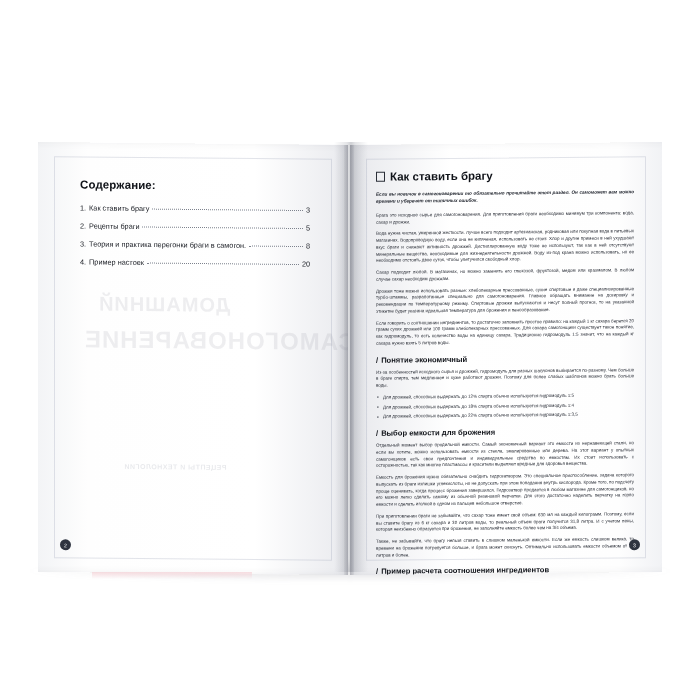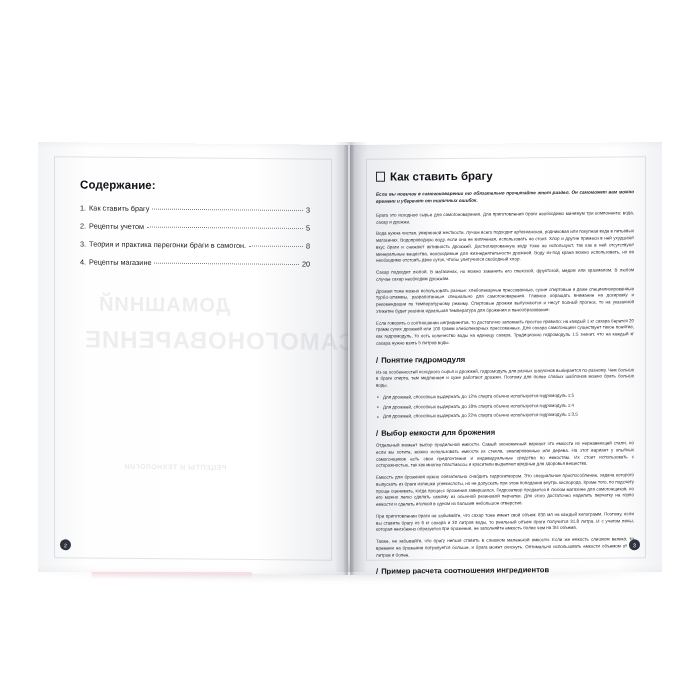--- a/index.html
+++ b/index.html
@@ -262,35 +262,35 @@
 
         <div class="toc-row">
           <span class="toc-num">1.</span>
           <span class="toc-label">Как ставить брагу</span>
           <span class="toc-dots"></span>
           <span class="toc-page">3</span>
         </div>
 
         <div class="toc-row">
           <span class="toc-num">2.</span>
-          <span class="toc-label">Рецепты учетом</span>
+          <span class="toc-label">Рецепты браги</span>
           <span class="toc-dots"></span>
           <span class="toc-page">5</span>
         </div>
 
         <div class="toc-row">
           <span class="toc-num">3.</span>
           <span class="toc-label">Теория и практика перегонки браги в самогон.</span>
           <span class="toc-dots"></span>
           <span class="toc-page">8</span>
         </div>
 
         <div class="toc-row">
           <span class="toc-num">4.</span>
-          <span class="toc-label">Рецепты магазине</span>
+          <span class="toc-label">Пример настоек</span>
           <span class="toc-dots"></span>
           <span class="toc-page">20</span>
         </div>
       </div>
 
       <div class="folio folio-left">2</div>
     </div>
 
     <div class="page page-right">
       <div class="page-frame"></div>
@@ -304,21 +304,21 @@
 
         <div class="rp-intro">Если вы новичок в самогоноварении  то обязательно прочитайте этот раздел. Он самоможет вам можно времени и уберечет от типичных ошибок.</div>
 
         <div class="rp-p">Брага  это исходное сырье для самогоноварения. Для приготовления браги необходимо минимум три компонента: вода, сахар и дрожжи.</div>
         <div class="rp-p">Вода нужна чистая, умеренной жесткости. Лучше всего подходит артезианская, родниковая или покупная вода в питьевых магазинах. Водопроводную воду, если она не кипяченая, использовать не стоит. Хлор и другие примеси в ней ухудшают вкус браги и снижают активность дрожжей. Дистиллированную воду тоже не используют, так как в ней отсутствуют минеральные вещества, необходимые для жизнедеятельности дрожжей. Воду из-под крана можно использовать, но ее необходимо отстоять двое суток, чтобы улетучился свободный хлор.</div>
         <div class="rp-p">Сахар подходит любой. В магазинах, но можно заменить его глюкозой, фруктозой, медом или крахмалом. В любом случае сахар необходим дрожжам.</div>
         <div class="rp-p">Дрожжи тоже можно использовать разные: хлебопекарные прессованные, сухие спиртовые и даже специализированные турбо-штаммы, разработанные специально для самогоноварения. Главное  обращать внимание на дозировку и рекомендации по температурному режиму. Спиртовые дрожжи выпускаются и несут полный прогноз, то на указанной этикетке будет указана идеальная температура для брожения и пенообразование.</div>
         <div class="rp-p">Если говорить о соотношении ингредиентов, то достаточно запомнить простое правило: на каждый 1 кг сахара берется 20 грамм сухих дрожжей или 100 грамм хлебопекарных прессованных. Для сахара самогонщики существует такое понятие, как гидромодуль, то есть количество воды на единицу сахара. Традиционно гидромодуль 1:5 значит, что на каждый кг сахара нужно взять 5 литров воды.</div>
 
         <div class="rp-h">
-          <span class="slash">/</span><span>Понятие гидромодуля</span>
+          <span class="slash">/</span><span>Понятие экономичный</span>
         </div>
         <div class="rp-p">Из-за особенностей исходного сырья и дрожжей, гидромодуль для разных шаблонов выбирается по-разному. Чем больше в браге спирта, тем медленнее и хуже работают дрожжи. Поэтому для более слабых шаблонов можно брать больше воды.</div>
         <div class="rp-li">Для дрожжей, способных выдержать до 12% спирта обычно используется гидромодуль 1:5</div>
         <div class="rp-li">Для дрожжей, способных выдержать до 18% спирта обычно используется гидромодуль 1:4</div>
         <div class="rp-li">Для дрожжей, способных выдержать до 22% спирта обычно используется гидромодуль 1:3,5</div>
 
         <div class="rp-h">
           <span class="slash">/</span><span>Выбор емкости для брожения</span>
         </div>
         <div class="rp-p">Отдельный момент  выбор бродильной емкости. Самый экономичный вариант  это емкости из нержавеющей стали, но если вы хотите, можно использовать емкости из стекла, эмалированные или дерева. На этот вариант у опытных самогонщиков есть свои предпочтения и индивидуальные средства по емкостям. Их стоит использовать с осторожностью, так как многие пластмассы и красители выделяют вредные для здоровья вещества.</div>

